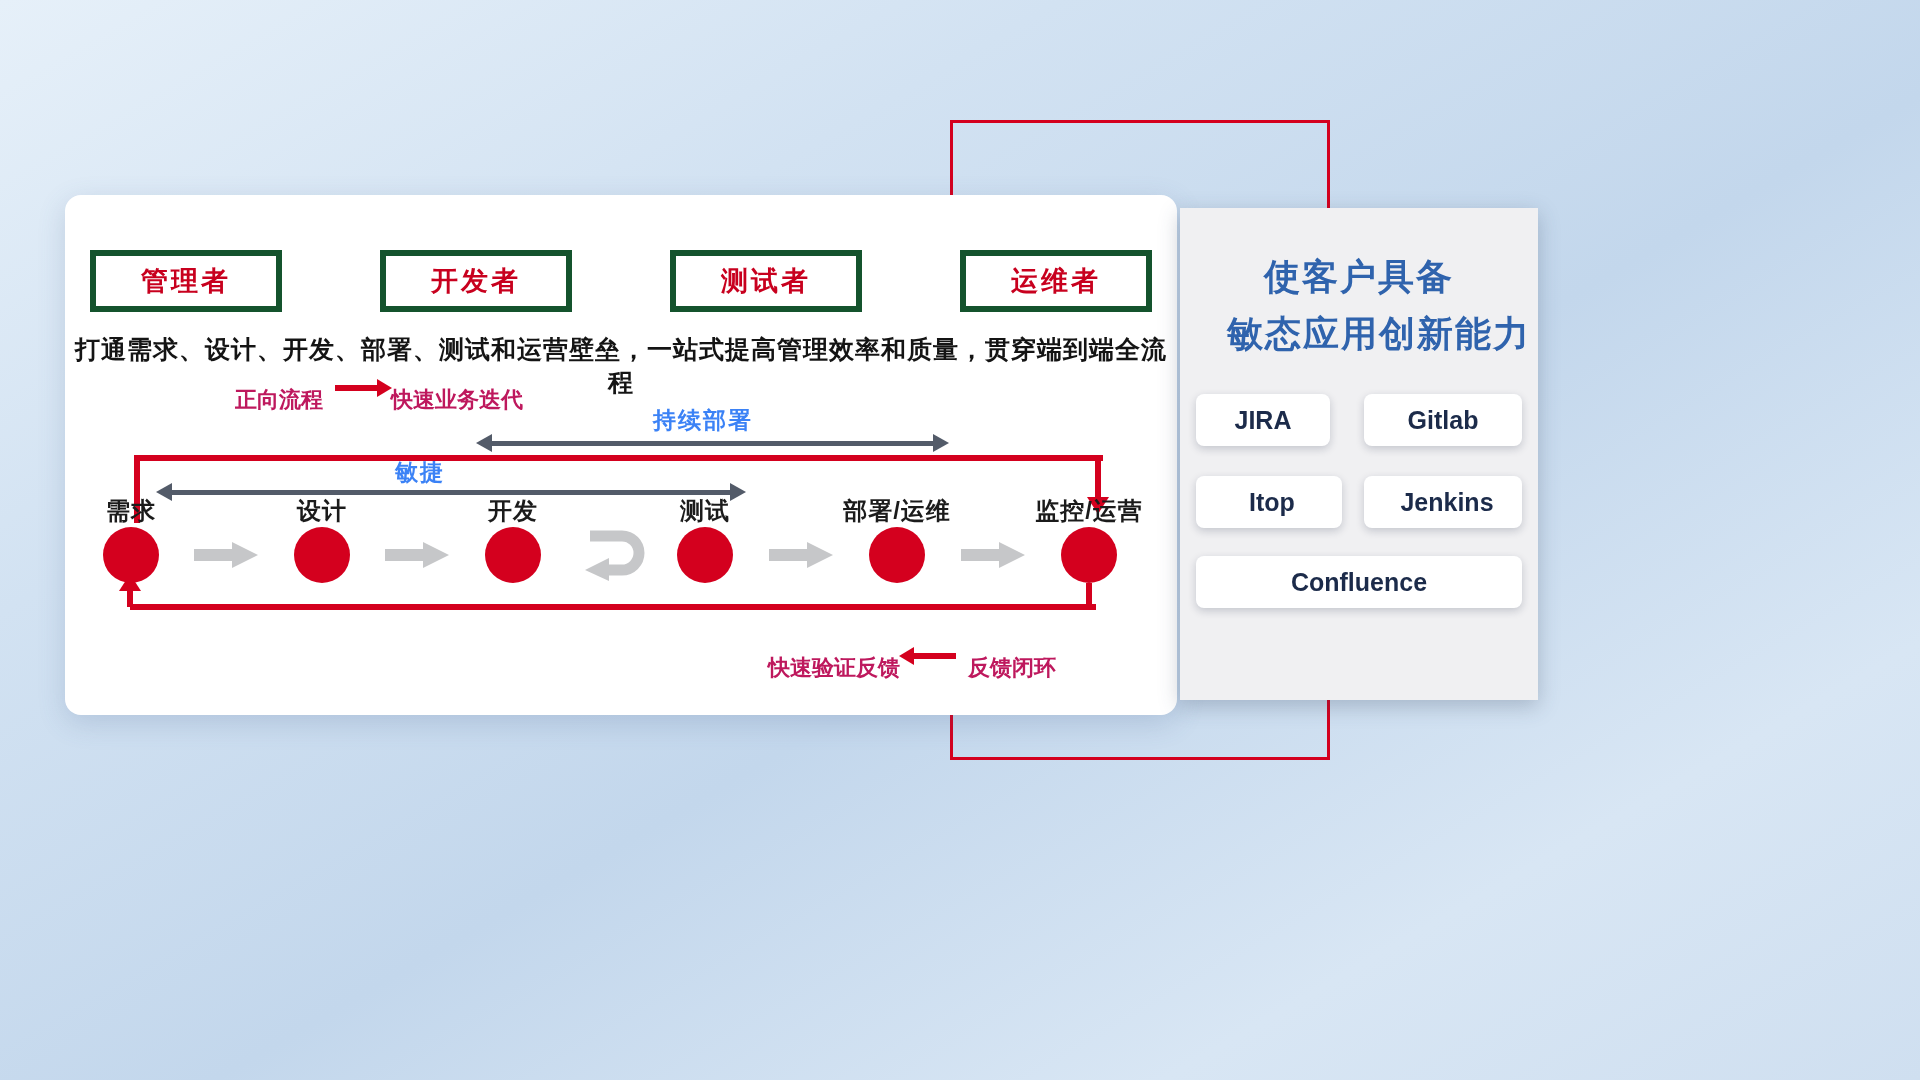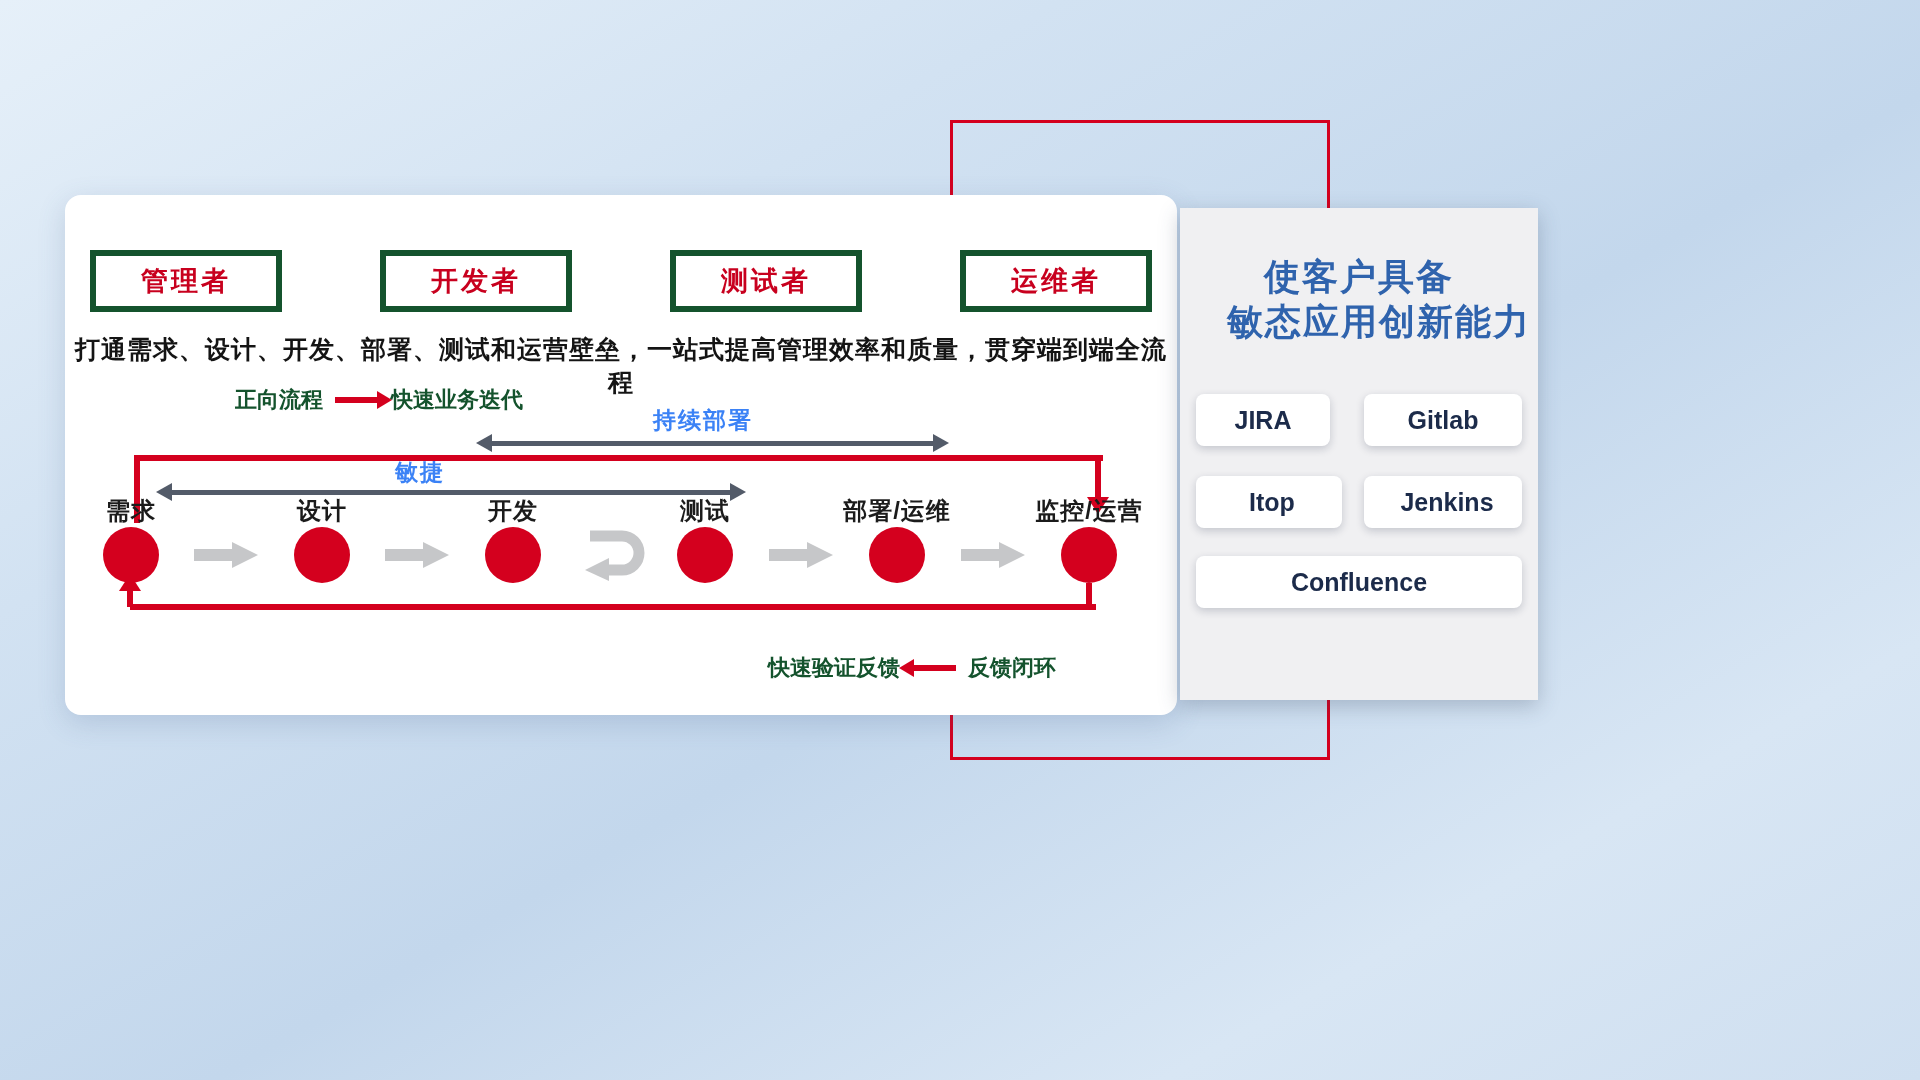--- a/index.html
+++ b/index.html
@@ -31,21 +31,21 @@
     display:flex; align-items:center; justify-content:center;
     color:#c8001e; font-weight:bold; font-size:27px; letter-spacing:3px;
   }
 
   .description {
     position:absolute; top:138px; left:0; width:100%; text-align:center;
     font-size:25px; font-weight:bold; color:#141414; letter-spacing:1px;
   }
 
   
-  .legend { position:absolute; display:flex; align-items:center; gap:12px; font-size:22px; font-weight:bold; color:#14532d; }
+  .legend { position:absolute; display:flex; align-items:flex-start; gap:12px; font-size:22px; font-weight:bold; color:#be185d; }
   .legend-forward { top:190px; left:170px; }
   .legend-feedback { top:458px; left:703px; }
   .arrow-red-right { position:relative; width:44px; height:6px; background:#d4001e; }
   .arrow-red-right::after { content:""; position:absolute; right:-13px; top:-6px;
     border-left:15px solid #d4001e; border-top:9px solid transparent; border-bottom:9px solid transparent; }
   .arrow-red-left { position:relative; width:44px; height:6px; background:#d4001e; }
   .arrow-red-left::before { content:""; position:absolute; left:-13px; top:-6px;
     border-right:15px solid #d4001e; border-top:9px solid transparent; border-bottom:9px solid transparent; }
 
   
@@ -80,21 +80,21 @@
   .gray-arrow { position:absolute; top:347px; }
 
   
   .side-panel {
     position:absolute; left:1180px; top:208px; width:358px; height:492px;
     background:#f0f0f2; box-shadow:0 6px 20px rgba(55,70,95,.28); z-index:3;
   }
   .panel-title { position:absolute; width:100%; text-align:center; color:#2f63ad;
     font-weight:bold; letter-spacing:2px; }
   .panel-title-1 { top:36px;  font-size:36px;margin-top:9px; }
-  .panel-title-2 { top:90px; font-size:36px;padding-left:40px; }
+  .panel-title-2 { top:102px; font-size:36px;padding-left:40px; }
   .tool-btn {
     position:absolute; background:#ffffff; border-radius:8px;
     box-shadow:0 3px 9px rgba(20,30,60,.20);
     display:flex; align-items:center; justify-content:center;
     font-weight:bold; font-size:25px; color:#1c2b4a;
   }
   .btn-jira       { left:16px;  top:186px; width:134px; height:52px; }
   .btn-gitlab     { left:184px; top:186px; width:158px; height:52px; }
   .btn-itop       { left:16px;  top:268px; width:146px; height:52px;padding-left:6px; }
   .btn-jenkins    { left:184px; top:268px; width:158px; height:52px;padding-left:8px; }

